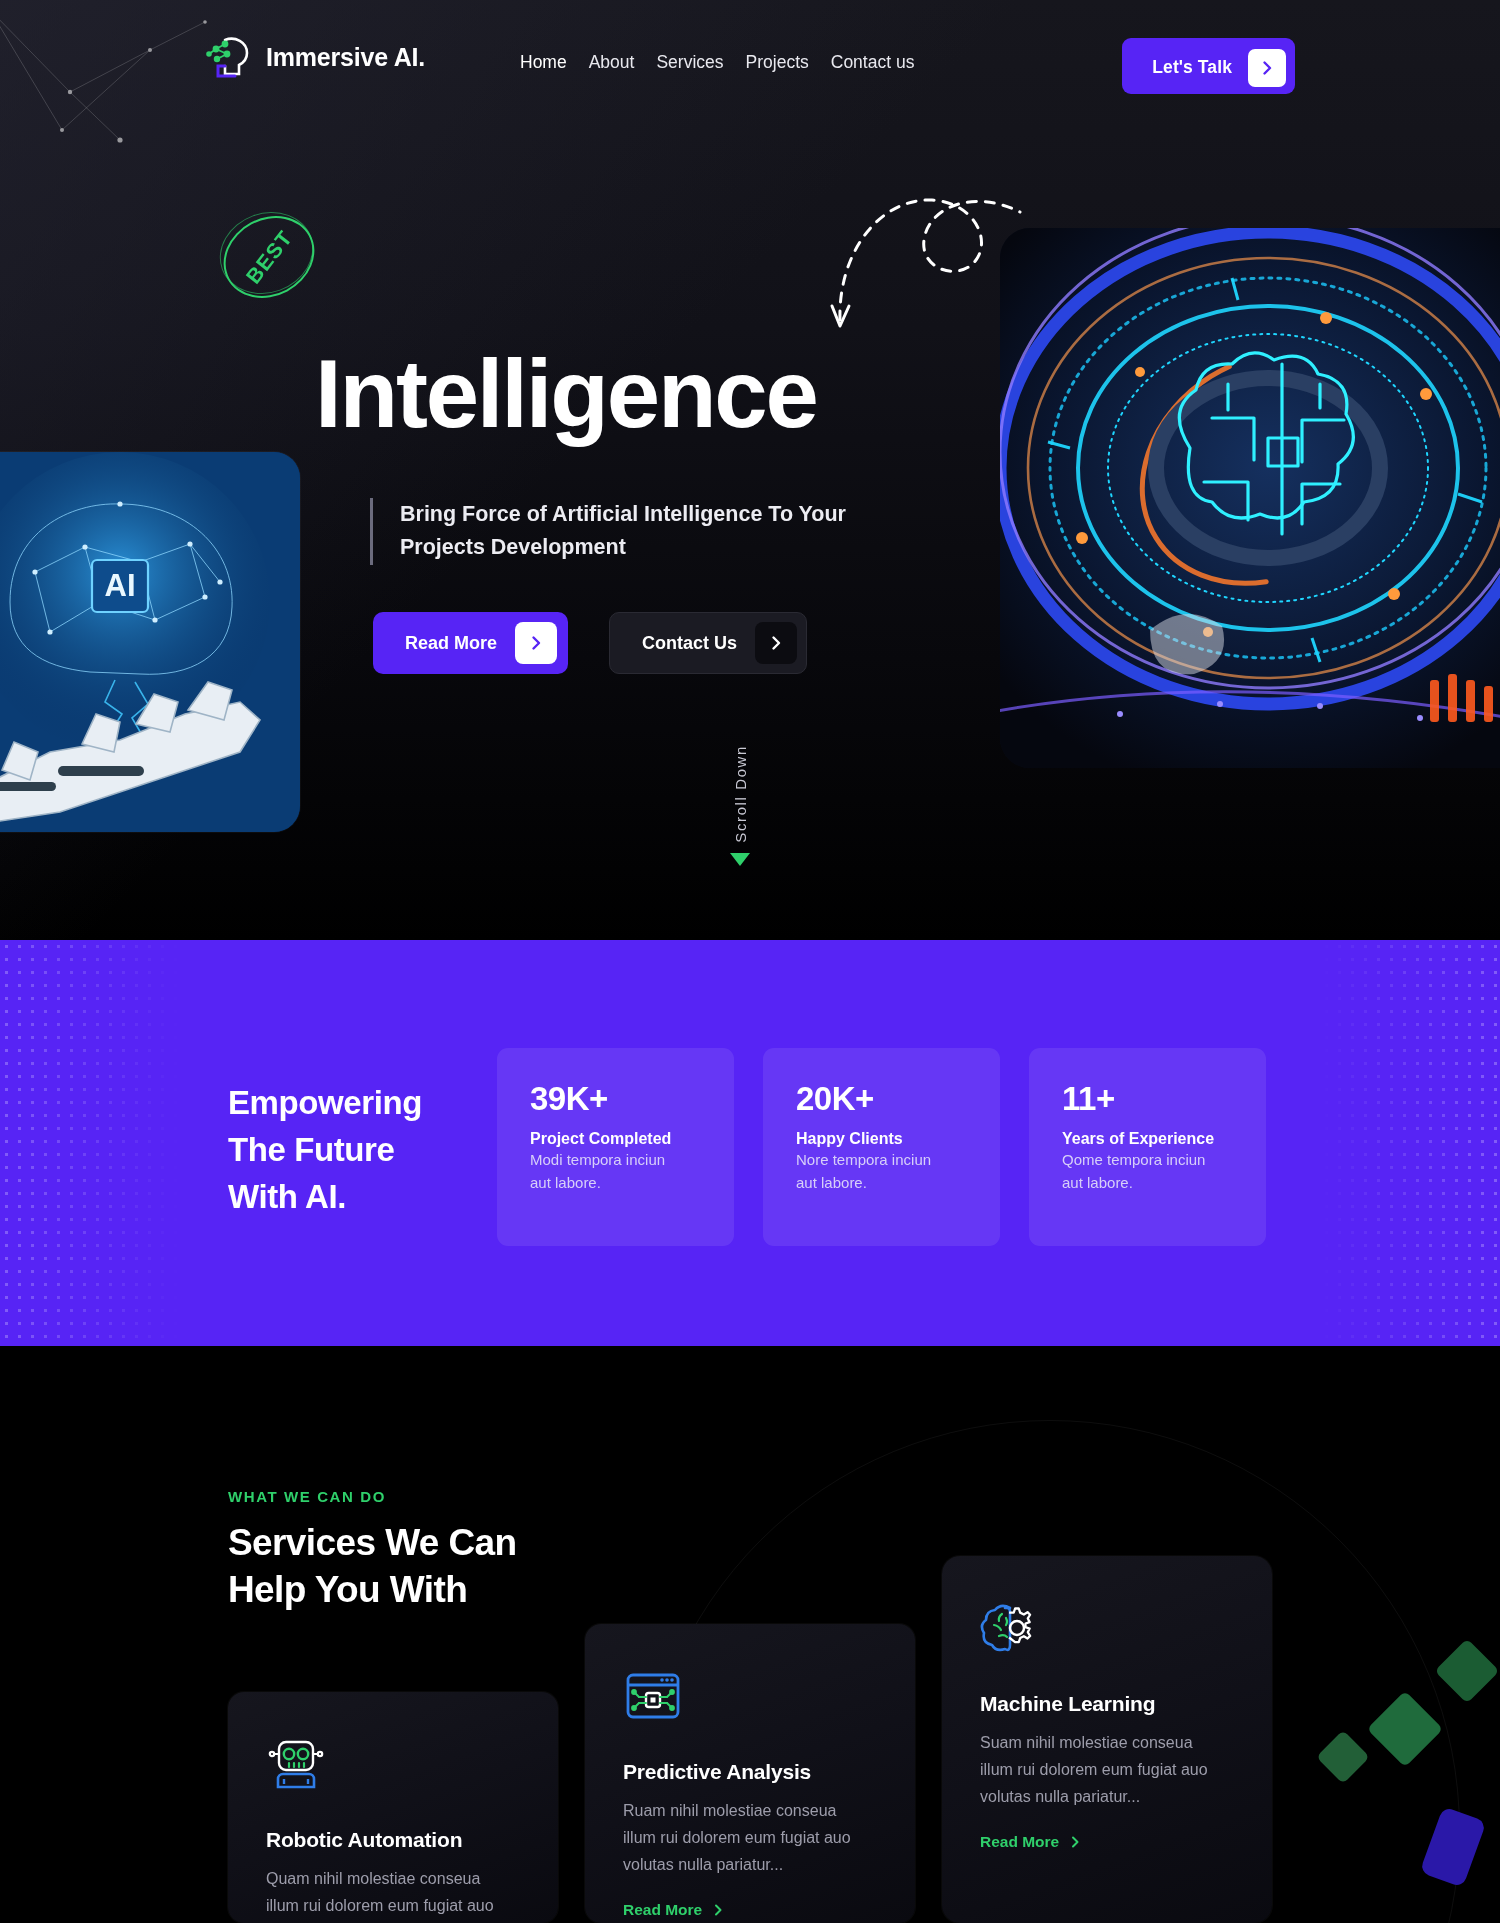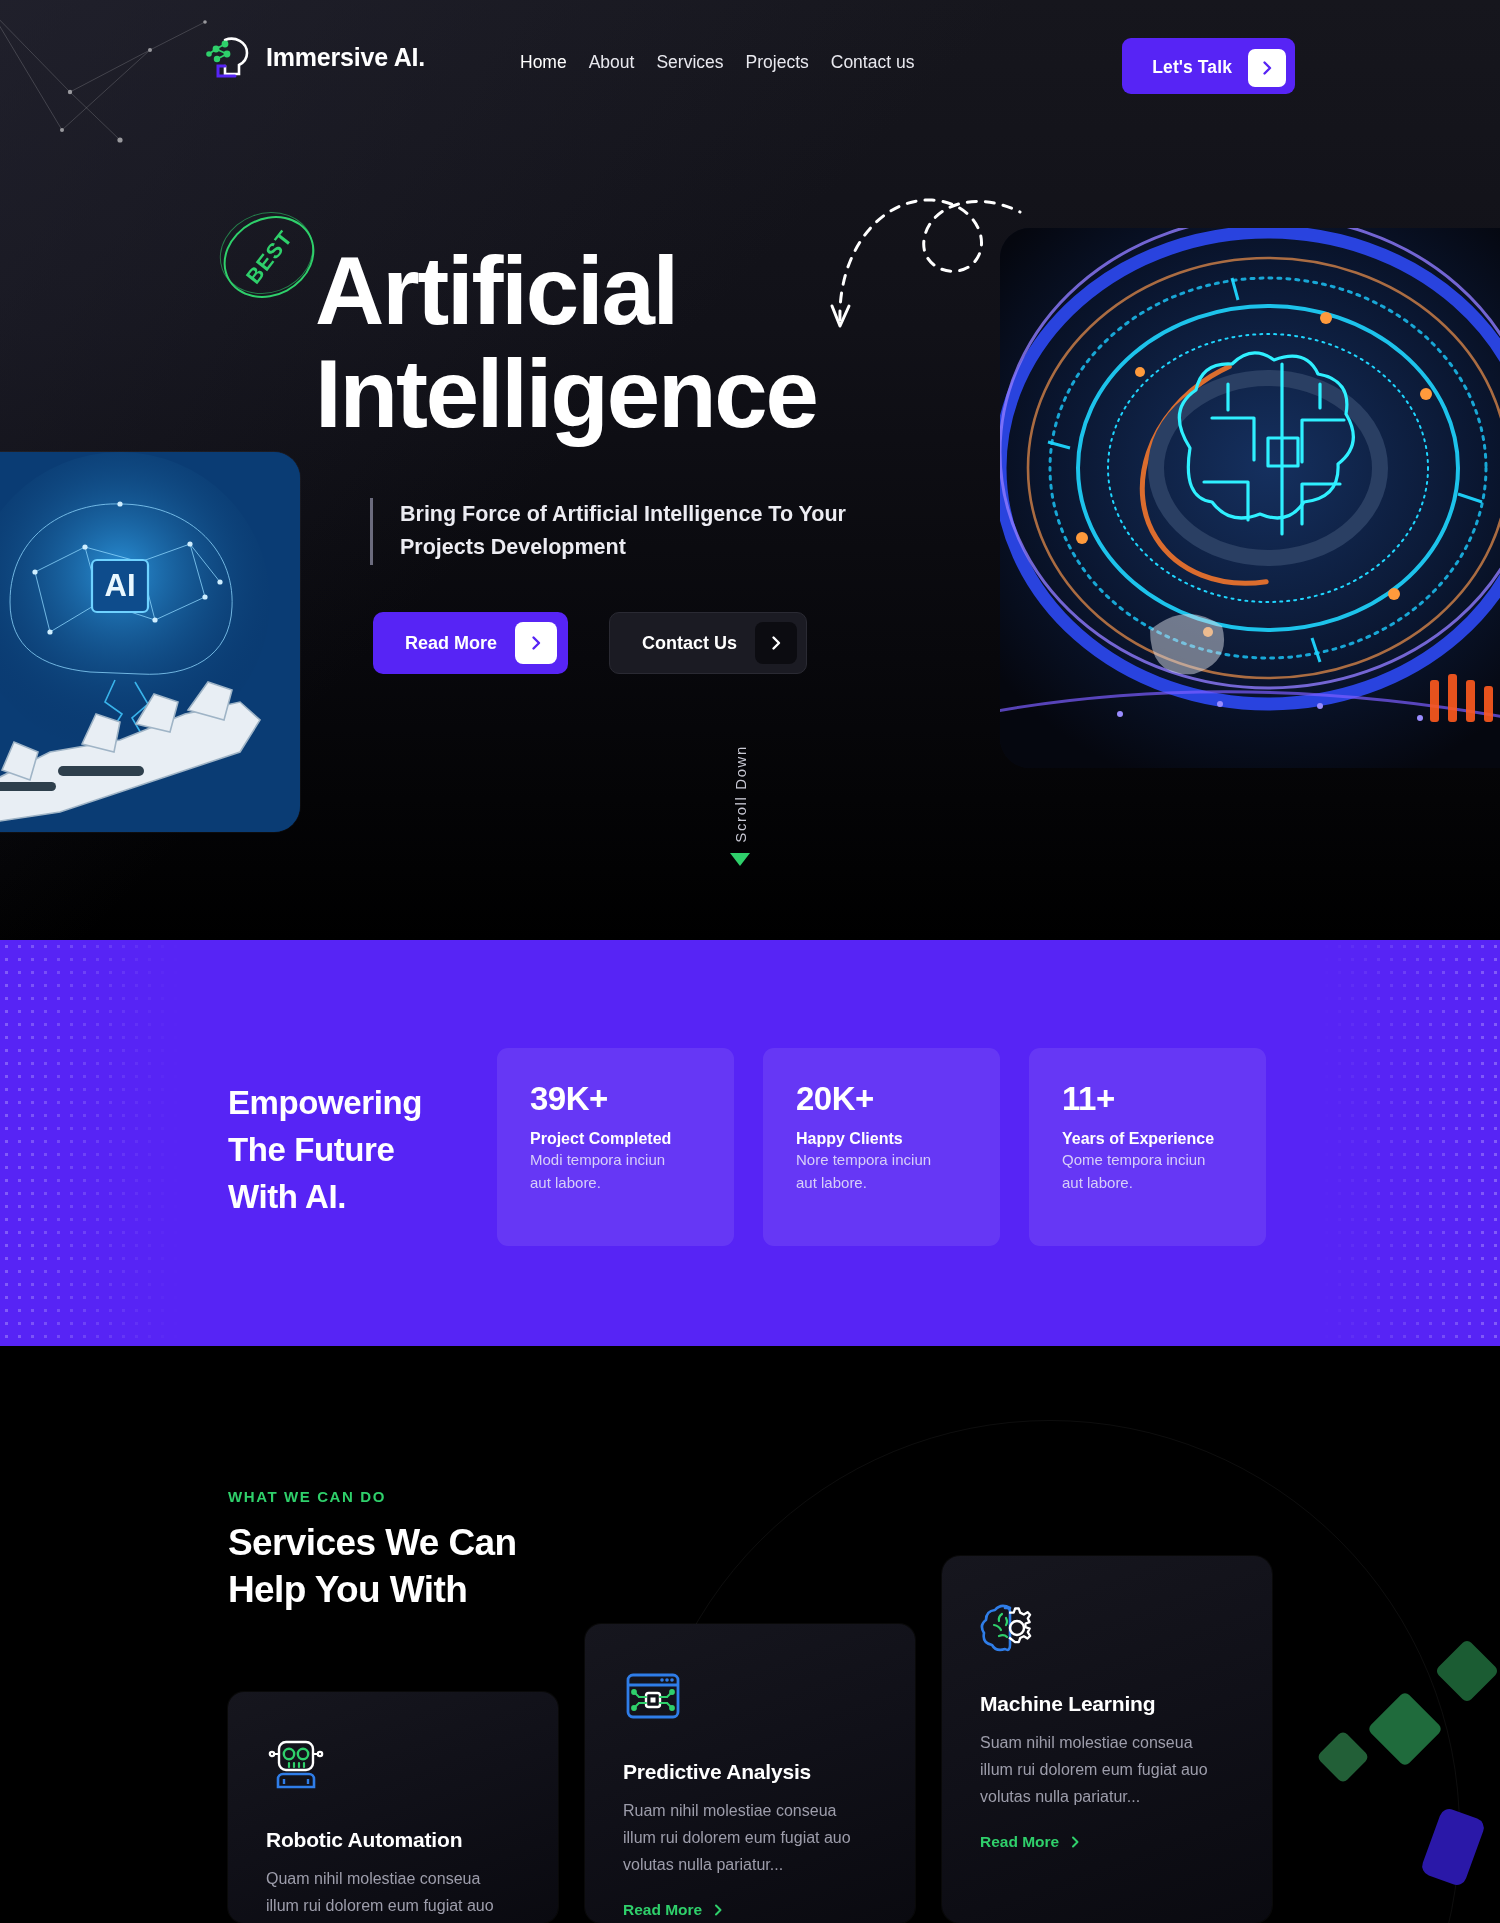--- a/index.html
+++ b/index.html
@@ -357,21 +357,21 @@
 
   <div class="hero-grid-deco"></div>
 
   <div class="best-badge">
     <span class="ring"></span>
     <span class="ring2"></span>
     <span class="txt">BEST</span>
   </div>
 
   <h1 class="hero-title">
-    <span>Artificial</span><br>
+    <br>
     <span>Intelligence</span>
   </h1>
 
   <p class="hero-sub">
     <span>Bring Force of Artificial Intelligence To Your</span>
     <span>Projects Development</span>
   </p>
 
   <div class="hero-actions">
     <button class="btn-primary">

